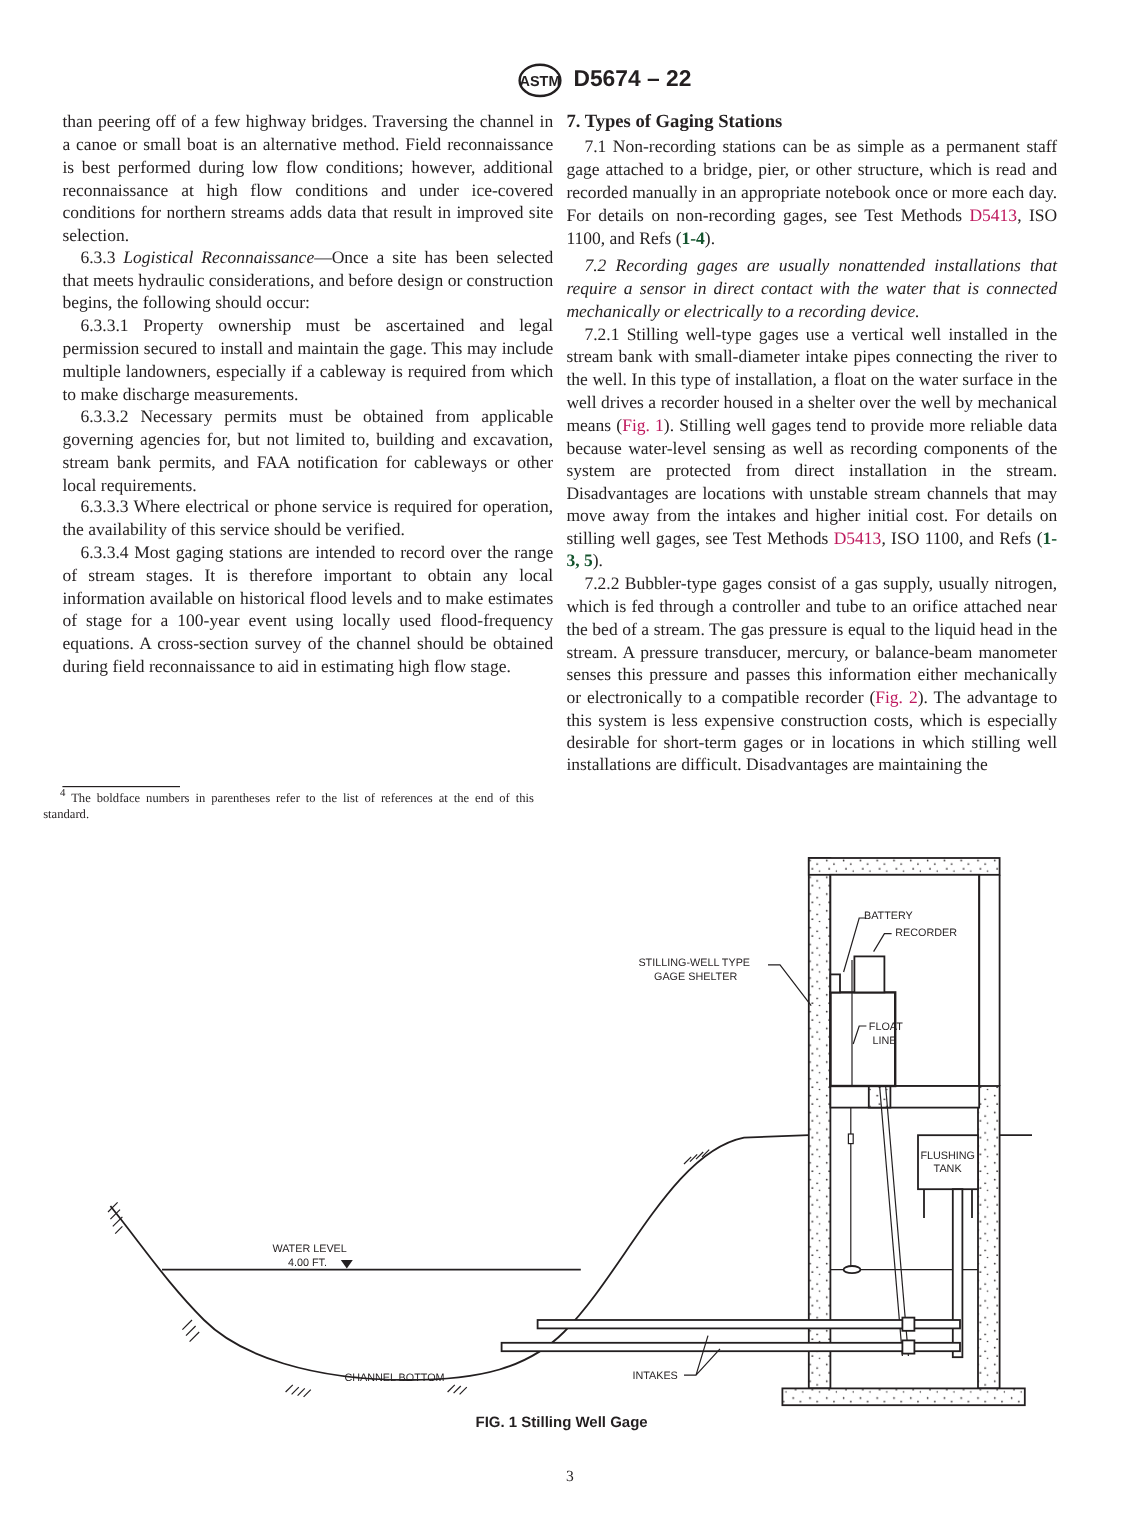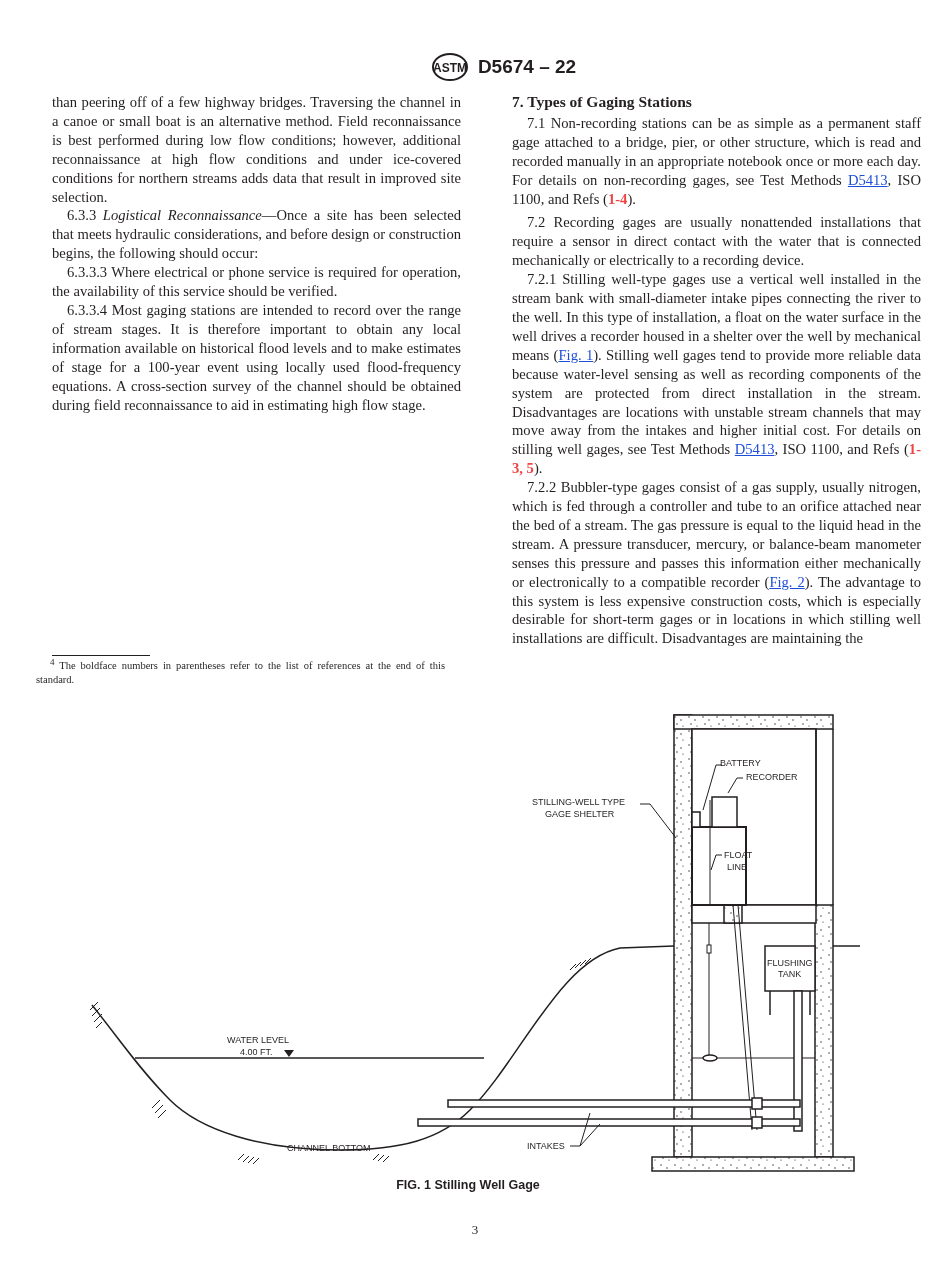--- a/index.html
+++ b/index.html
@@ -4,27 +4,27 @@
 <style>
   html, body { margin: 0; padding: 0; background: #ffffff; }
   body { width: 950px; height: 1272px; position: relative; overflow: hidden;
          font-family: "Liberation Serif", serif; color: #231f20; }
   .header { position: absolute; top: 52px; left: 0; width: 950px; text-align: center; padding-left: 28px; }
   .header .logo { display: inline-block; vertical-align: middle; width: 40px; height: 30px; }
   .header .docid { display: inline-block; vertical-align: middle; font-family: "Liberation Sans", sans-serif;
                    font-weight: bold; font-size: 19px; margin-left: 4px; text-align: center; }
   .col { position: absolute; top: 93px; font-size: 14.6px; line-height: 18.9px; text-align: justify; }
   .col-left { left: 52px; width: 409px; }
-  .col-right { left: 512px; width: 409px; }
+  .col-right { left: 472px; width: 409px; }
   .col p { margin: 0; }
   .col p.ind { text-indent: 15px; }
-  .col p.gap { margin-top: 5px; }
+  .col p.gap { margin-top: 5px; font-style: italic; }
   .sec-head { font-weight: bold; font-size: 15.5px; margin: 0 0 2px 0 !important; }
-  .link { color: #1d4ed8; text-decoration: underline; }
-  .ref { color: #ef4444; font-weight: bold; }
+  .link { color: #be185d; }
+  .ref { color: #14532d; font-weight: bold; }
   .footrule { position: absolute; left: 52px; top: 655px; width: 98px; border-top: 1px solid #231f20; }
   .footnote { position: absolute; left: 36px; top: 659px; width: 409px; font-size: 10.5px; line-height: 14px; text-align: justify; }
   .footnote p { margin: 0; text-indent: 14px; }
   sup { font-size: 9px; line-height: 0; }
   .figure { position: absolute; left: 70px; top: 705px; width: 800px; height: 475px; }
   .fig-caption { position: absolute; top: 1178px; left: 0; width: 936px; text-align: center;
                  font-family: "Liberation Sans", sans-serif; font-weight: bold; font-size: 12.5px; }
   .page-num { position: absolute; top: 1222px; left: 0; width: 950px; text-align: center; font-size: 13px; }
   .fig-label { font-family: "Liberation Sans", sans-serif; font-size: 9px; fill: #231f20; }
 </style>
@@ -35,20 +35,22 @@
   <svg class="logo" viewBox="0 0 40 30">
     <ellipse cx="20" cy="15" rx="17" ry="13" fill="none" stroke="#231f20" stroke-width="2"></ellipse>
     <text x="20" y="20" text-anchor="middle" font-family="Liberation Sans, sans-serif" font-weight="bold" font-size="12" fill="#231f20">ASTM</text>
   </svg>
   <span class="docid">D5674 – 22</span>
 </div>
 
 <div class="col col-left">
   <p>than peering off of a few highway bridges. Traversing the channel in a canoe or small boat is an alternative method. Field reconnaissance is best performed during low flow conditions; however, additional reconnaissance at high flow conditions and under ice-covered conditions for northern streams adds data that result in improved site selection.</p>
   <p class="ind"><span>6.3.3</span> <i>Logistical Reconnaissance</i><span>—Once a site has been selected that meets hydraulic considerations, and before design or construction begins, the following should occur:</span></p>
+  <p class="ind">6.3.3.1 Property ownership must be ascertained and legal permission secured to install and maintain the gage. This may include multiple landowners, especially if a cableway is required from which to make discharge measurements.</p>
+  <p class="ind">6.3.3.2 Necessary permits must be obtained from applicable governing agencies for, but not limited to, building and excavation, stream bank permits, and FAA notification for cableways or other local requirements.</p>
   <p class="ind">6.3.3.3 Where electrical or phone service is required for operation, the availability of this service should be verified.</p>
   <p class="ind">6.3.3.4 Most gaging stations are intended to record over the range of stream stages. It is therefore important to obtain any local information available on historical flood levels and to make estimates of stage for a 100-year event using locally used flood-frequency equations. A cross-section survey of the channel should be obtained during field reconnaissance to aid in estimating high flow stage.</p>
 </div>
 
 <div class="footrule"></div>
 <div class="footnote">
   <p><sup>4</sup><span> The boldface numbers in parentheses refer to the list of references at the end of this standard.</span></p>
 </div>
 
 <div class="col col-right">

